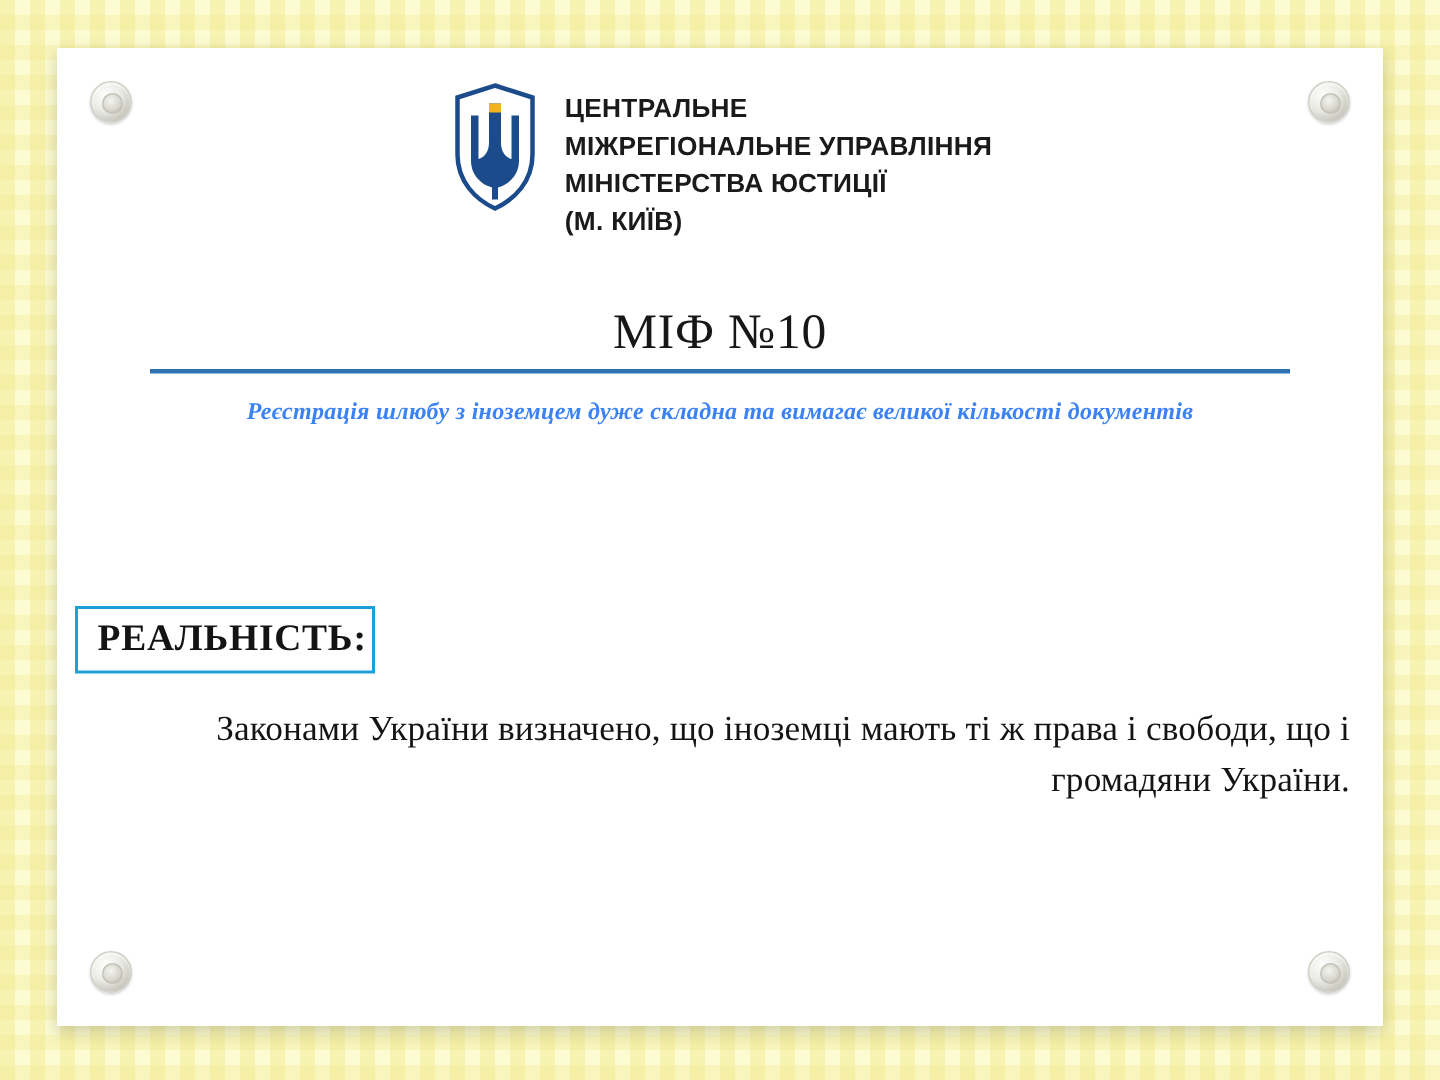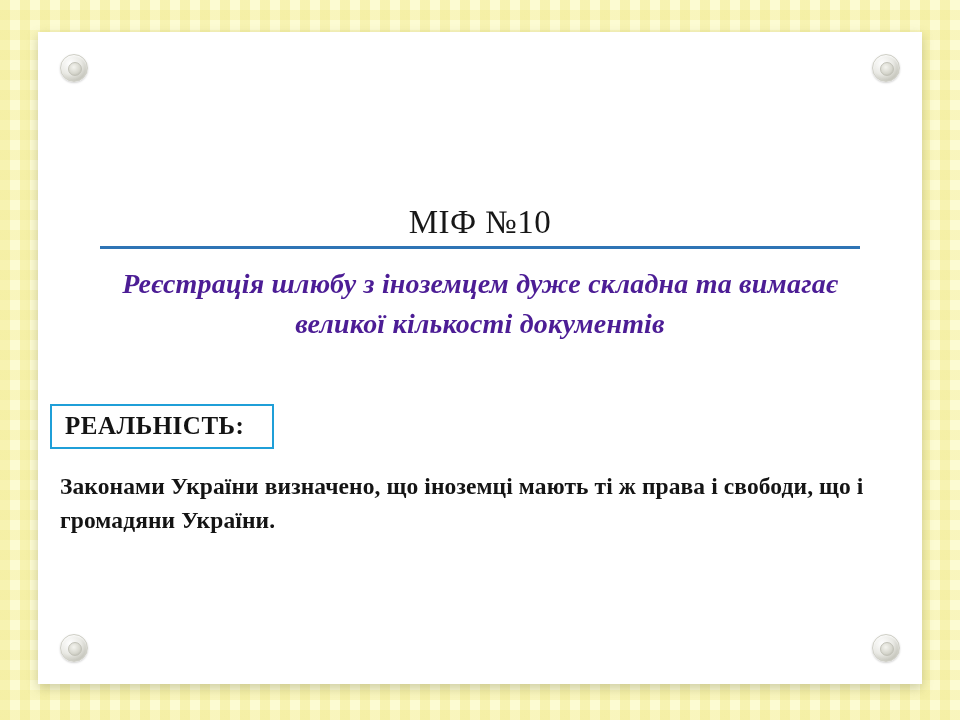--- a/index.html
+++ b/index.html
@@ -129,73 +129,94 @@
   
   #myth-text {
     position: absolute;
     left: 52px;
     right: 52px;
     top: 232px;
     text-align: center;
     font-family: "Liberation Serif", serif;
     font-style: italic;
     font-weight: bold;
-    font-size: 28px;
+    font-size: 16px;
     line-height: 1.42;
-    color: #4c1d95;
+    color: #3b82f6;
     letter-spacing: 0.2px;
   }
 
   
   #reality-box {
     position: absolute;
     left: 12px;
     top: 372px;
     background: #ffffff;
     border: 2px solid #1f9fd8;
-    padding: 6px 28px 7px 13px;
+    padding: 6px 4px 7px 13px;
     display: inline-block;
   }
   #reality-label {
     font-family: "Liberation Serif", serif;
     font-weight: bold;
     font-size: 25px;
     color: #141414;
     letter-spacing: 0.5px;
     white-space: nowrap;
   }
 
   
   #reality-text {
     position: absolute;
     left: 22px;
     right: 22px;
     top: 438px;
-    text-align: left;
-    font-family: "Liberation Serif", serif;
-    font-weight: bold;
+    text-align: right;
+    font-family: "Liberation Serif", serif;
+    font-weight: normal;
     font-size: 23.5px;
     line-height: 1.43;
     color: #141414;
     letter-spacing: 0.1px;
   }
   #reality-text p { margin: 0; }
 </style>
 </head>
 <body>
 
 <div id="slide-bg"></div>
 
 <div id="board">
 
   <div class="screw tl"></div>
   <div class="screw tr"></div>
   <div class="screw bl"></div>
   <div class="screw br"></div>
 
+  <div id="logo-block">
+    <div id="trident-wrap">
+      <svg width="58" height="86" viewBox="0 0 58 86" aria-hidden="true">
+        <g>
+
+          <path d="M29 2 L54 10 L54 48 C54 66 42 78 29 84 C16 78 4 66 4 48 L4 10 Z" fill="#ffffff" stroke="#1c4b8b" stroke-width="3"></path>
+
+          <path d="M29 14 L33 14 L33 40 C33 46 36 50 40 51 L40 22 L45 22 L45 52
+                   C45 62 38 68 31 70 L31 78 L27 78 L27 70 C20 68 13 62 13 52
+                   L13 22 L18 22 L18 51 C22 50 25 46 25 40 L25 14 Z" fill="#1c4b8b"></path>
+          <path d="M25 14 L33 14 L33 20 L25 20 Z" fill="#f0b323"></path>
+        </g>
+      </svg>
+    </div>
+    <div id="org-name">
+      <span class="line">ЦЕНТРАЛЬНЕ</span>
+      <span class="line">МІЖРЕГІОНАЛЬНЕ УПРАВЛІННЯ</span>
+      <span class="line">МІНІСТЕРСТВА ЮСТИЦІЇ</span>
+      <span class="line">(М. КИЇВ)</span>
+    </div>
+  </div>
 
   <div id="myth-title">МІФ №10</div>
   <div id="title-rule"></div>
 
   <div id="myth-text">Реєстрація шлюбу з іноземцем дуже складна та вимагає великої кількості документів</div>
 
   <div id="reality-box">
     <span id="reality-label">РЕАЛЬНІСТЬ:</span>
   </div>
 

